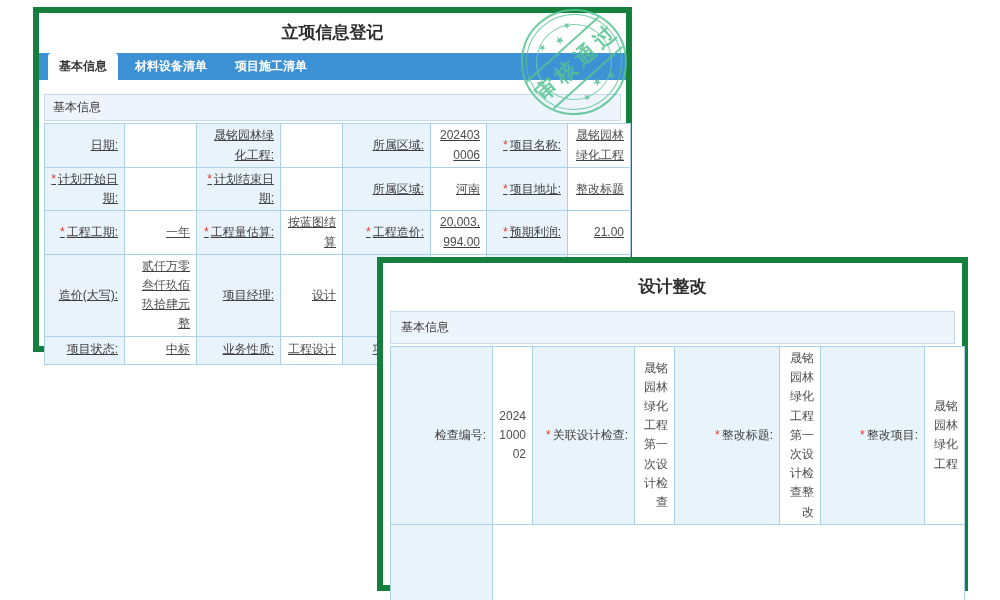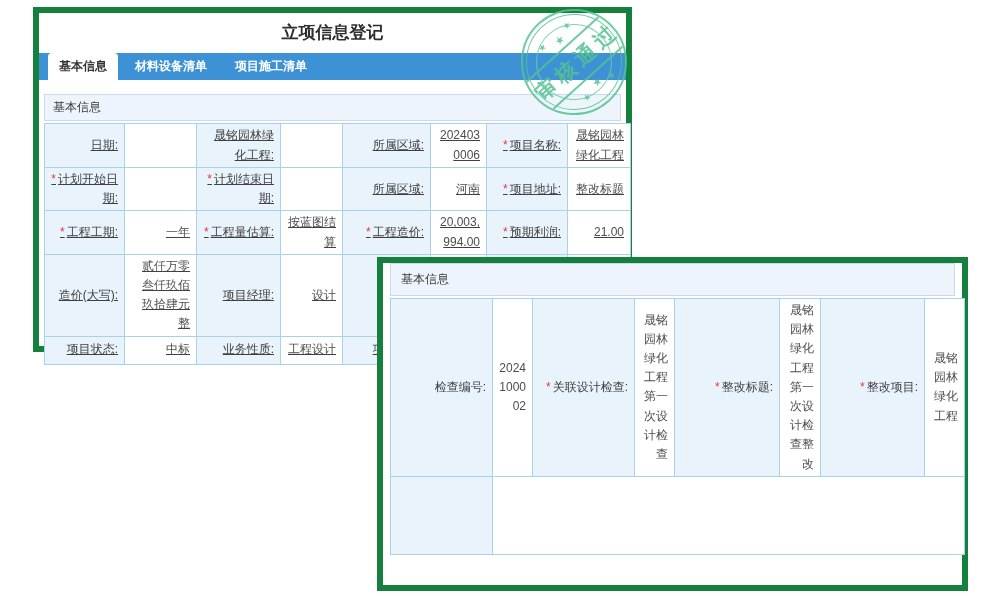--- a/index.html
+++ b/index.html
@@ -154,20 +154,21 @@
     <span class="star s4">★</span>
     <span class="star s5">★</span>
     <span class="star s6">★</span>
     <div class="stamp-band">
       <span class="stamp-text">审核通过</span>
     </div>
   </div>
 </div>
 
 <div class="panel" id="panel-rectification">
+  <div class="panel-title">设计整改</div>
 
   <div class="panel-body">
     <div class="section-head">基本信息</div>
     <table class="form" id="rect-table">
       <colgroup>
         <col style="width:102px">
           <col style="width:40px">
           <col style="width:102px">
         <col style="width:40px">
           <col style="width:105px">

